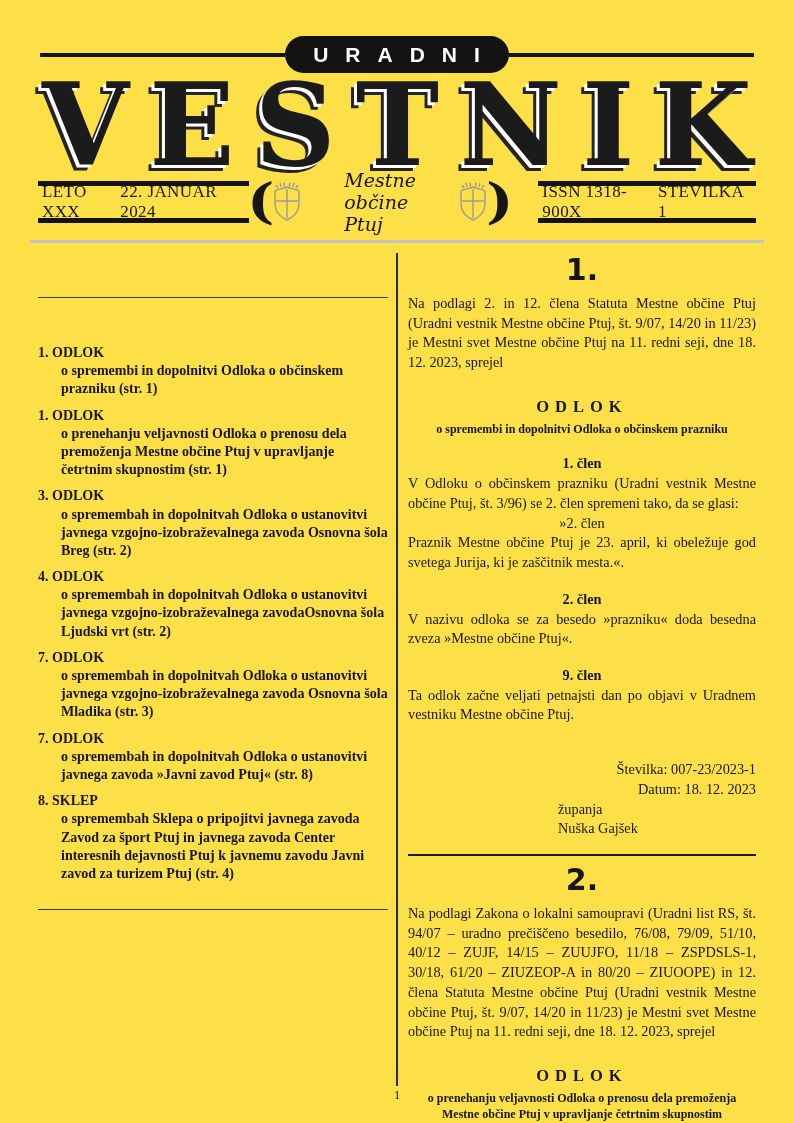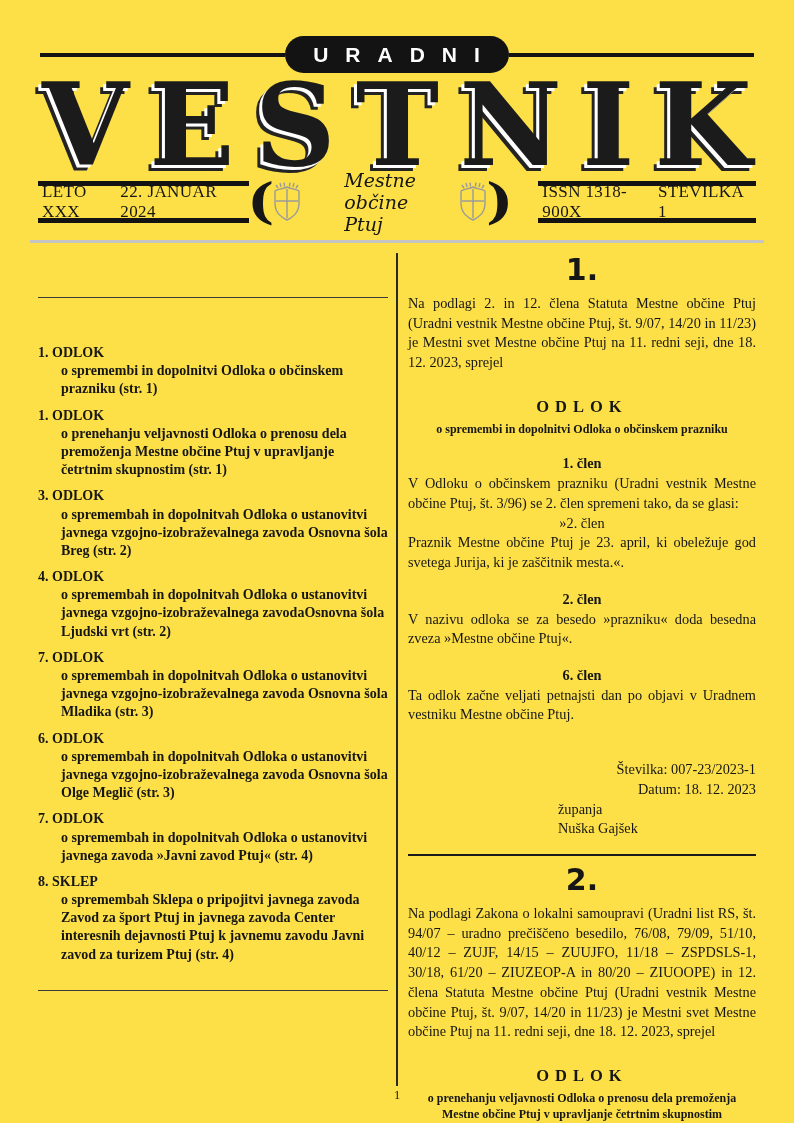--- a/index.html
+++ b/index.html
@@ -164,28 +164,24 @@
   <div class="toc-item">
     <div class="toc-head">4. ODLOK</div>
     <div class="toc-desc">o spremembah in dopolnitvah Odloka o ustanovitvi javnega vzgojno-izobraževalnega zavodaOsnovna šola Ljudski vrt (str. 2)</div>
   </div>
 
   <div class="toc-item">
     <div class="toc-head">7. ODLOK</div>
     <div class="toc-desc">o spremembah in dopolnitvah Odloka o ustanovitvi javnega vzgojno-izobraževalnega zavoda Osnovna šola Mladika (str. 3)</div>
   </div>
 
-  <div class="toc-item">
-    <div class="toc-head">6. ODLOK</div>
-    <div class="toc-desc">o spremembah in dopolnitvah Odloka o ustanovitvi javnega vzgojno-izobraževalnega zavoda Osnovna šola Olge Meglič (str. 3)</div>
-  </div>
 
   <div class="toc-item">
     <div class="toc-head">7. ODLOK</div>
-    <div class="toc-desc">o spremembah in dopolnitvah Odloka o ustanovitvi javnega zavoda »Javni zavod Ptuj« (str. 4)</div>
+    <div class="toc-desc">o spremembah in dopolnitvah Odloka o ustanovitvi javnega zavoda »Javni zavod Ptuj« (str. 8)</div>
   </div>
 
   <div class="toc-item">
     <div class="toc-head">8. SKLEP</div>
     <div class="toc-desc">o spremembah Sklepa o pripojitvi javnega zavoda Zavod za šport Ptuj in javnega zavoda Center interesnih dejavnosti Ptuj k javnemu zavodu Javni zavod za turizem Ptuj (str. 4)</div>
   </div>
 </div>
       <div class="toc-bottomline"></div>
     </nav>
 
@@ -197,21 +193,21 @@
     <p class="article-intro">Na podlagi 2. in 12. člena Statuta Mestne občine Ptuj (Uradni vestnik Mestne občine Ptuj, št. 9/07, 14/20 in 11/23) je Mestni svet Mestne občine Ptuj na 11. redni seji, dne 18. 12. 2023, sprejel</p>
     <h3 class="article-heading">ODLOK</h3>
     <h4 class="article-subheading">o spremembi in dopolnitvi Odloka o občinskem prazniku</h4>
     <div class="article-blocks">
             <div class="b-section-title">1. člen</div>
             <div class="b-body">V Odloku o občinskem prazniku (Uradni vestnik Mestne občine Ptuj, št. 3/96) se 2. člen spremeni tako, da se glasi:</div>
             <div class="b-center">»2. člen</div>
             <div class="b-body">Praznik Mestne občine Ptuj je 23. april, ki obeležuje god svetega Jurija, ki je zaščitnik mesta.«.</div>
             <div class="b-section-title">2. člen</div>
             <div class="b-body">V nazivu odloka se za besedo »prazniku« doda besedna zveza »Mestne občine Ptuj«.</div>
-            <div class="b-section-title">6. člen</div>
+            <div class="b-section-title">9. člen</div>
             <div class="b-body">Ta odlok začne veljati petnajsti dan po objavi v Uradnem vestniku Mestne občine Ptuj.</div>
             <div class="b-meta">Številka: 007-23/2023-1</div>
             <div class="b-meta">Datum: 18. 12. 2023</div>
             <div class="b-signature">županja</div>
             <div class="b-signature">Nuška Gajšek</div>
           </div>
   </section>
 <div class="article-sep"></div>
   <section class="article">
     <h2 class="article-number">2.</h2>

